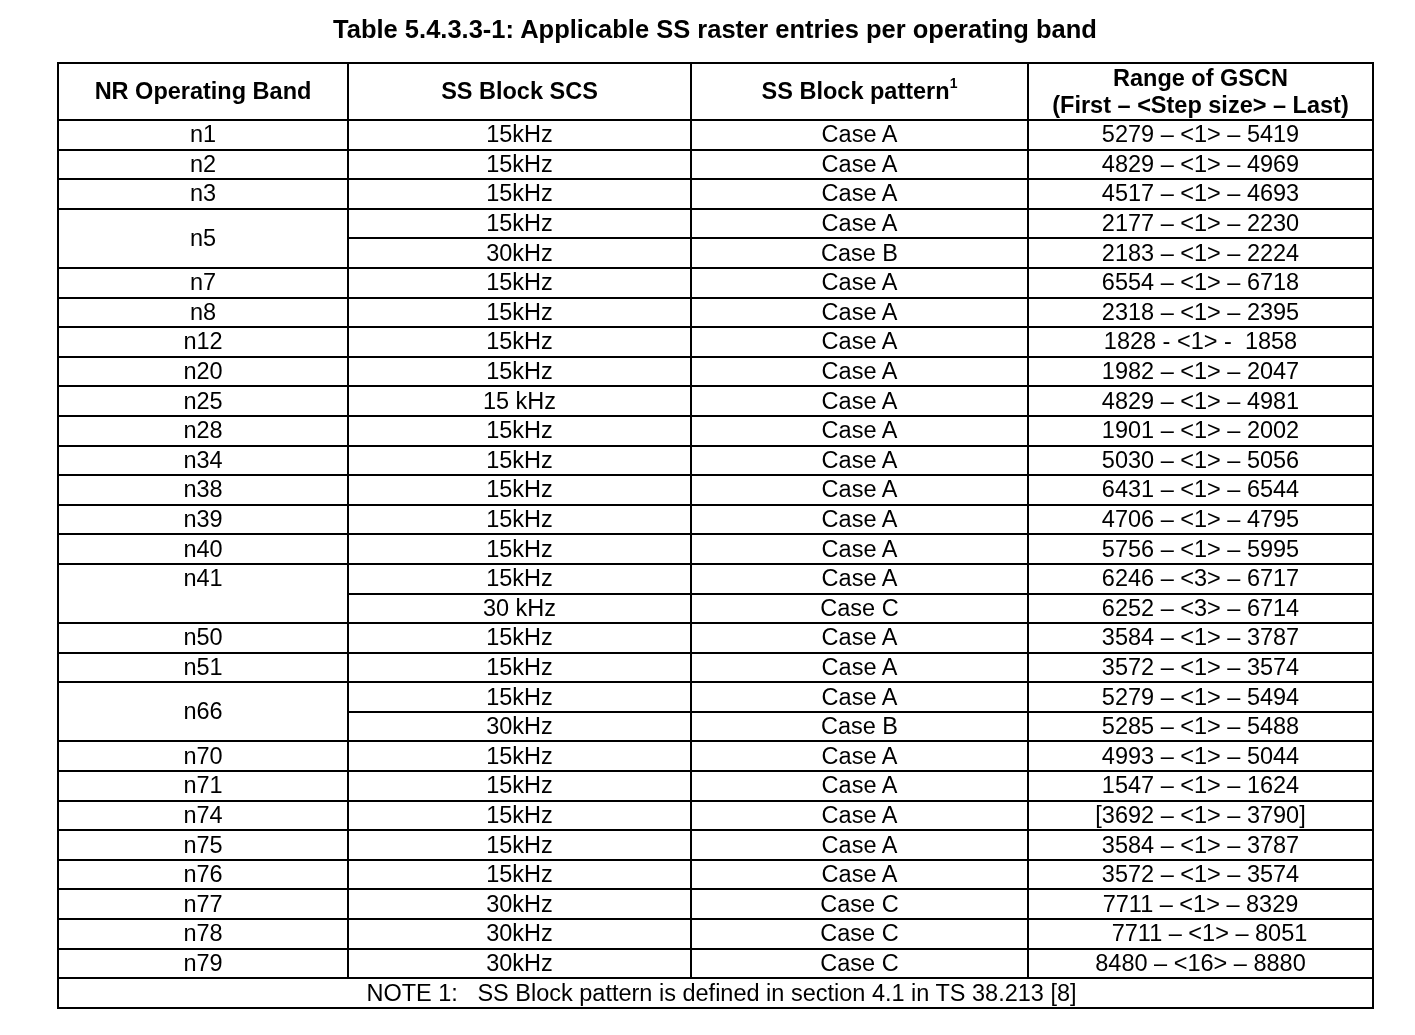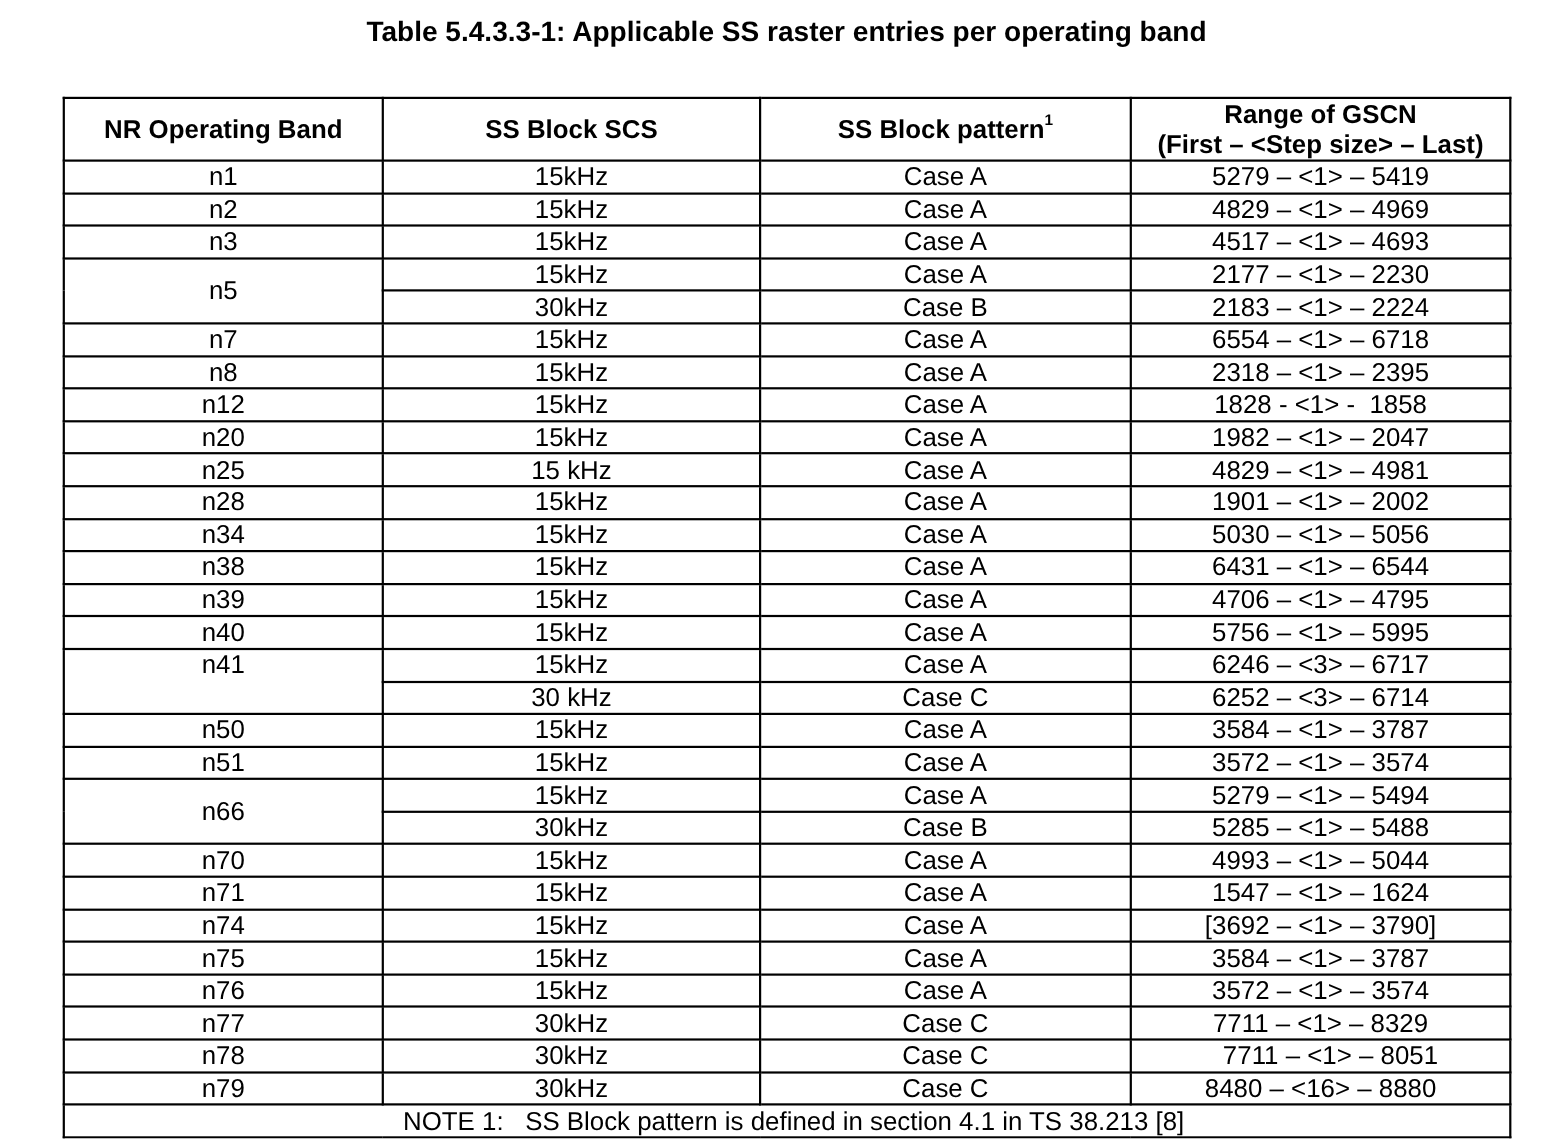--- a/index.html
+++ b/index.html
@@ -1,20 +1,20 @@
 <!DOCTYPE html>
 <html><head>
 <meta charset="utf-8">
 <style>
   html, body { margin: 0; padding: 0; background: #ffffff; }
   body { width: 1415px; height: 1035px; position: relative; overflow: hidden;
          font-family: "Liberation Sans", sans-serif; color: #000; }
   .title { position: absolute; left: 0; top: 15px; width: 1430px; text-align: center;
            font-weight: bold; font-size: 25.5px; letter-spacing: 0px; }
-  table.ss { position: absolute; left: 57px; top: 88px; border-collapse: collapse;
+  table.ss { position: absolute; left: 57px; top: 62px; border-collapse: collapse;
              width: 1315px; table-layout: fixed; }
   table.ss td, table.ss th { border: 2px solid #000; padding: 0; text-align: center;
              font-size: 23.5px; line-height: 27px; height: 27.6px; font-weight: normal; }
   table.ss th { font-weight: bold; font-size: 23.5px; line-height: 27px; height: 55px; }
   col.c1 { width: 290px; } col.c2 { width: 343px; } col.c3 { width: 337px; } col.c4 { width: 345px; }
   td.top { vertical-align: top; border-radius: 14px; }
   td.mid { vertical-align: middle; }
   td.note { text-align: left; padding-left: 14px; }
   sup { font-size: 14px; line-height: 0; position: relative; top: -2px; vertical-align: super; }
 </style>

